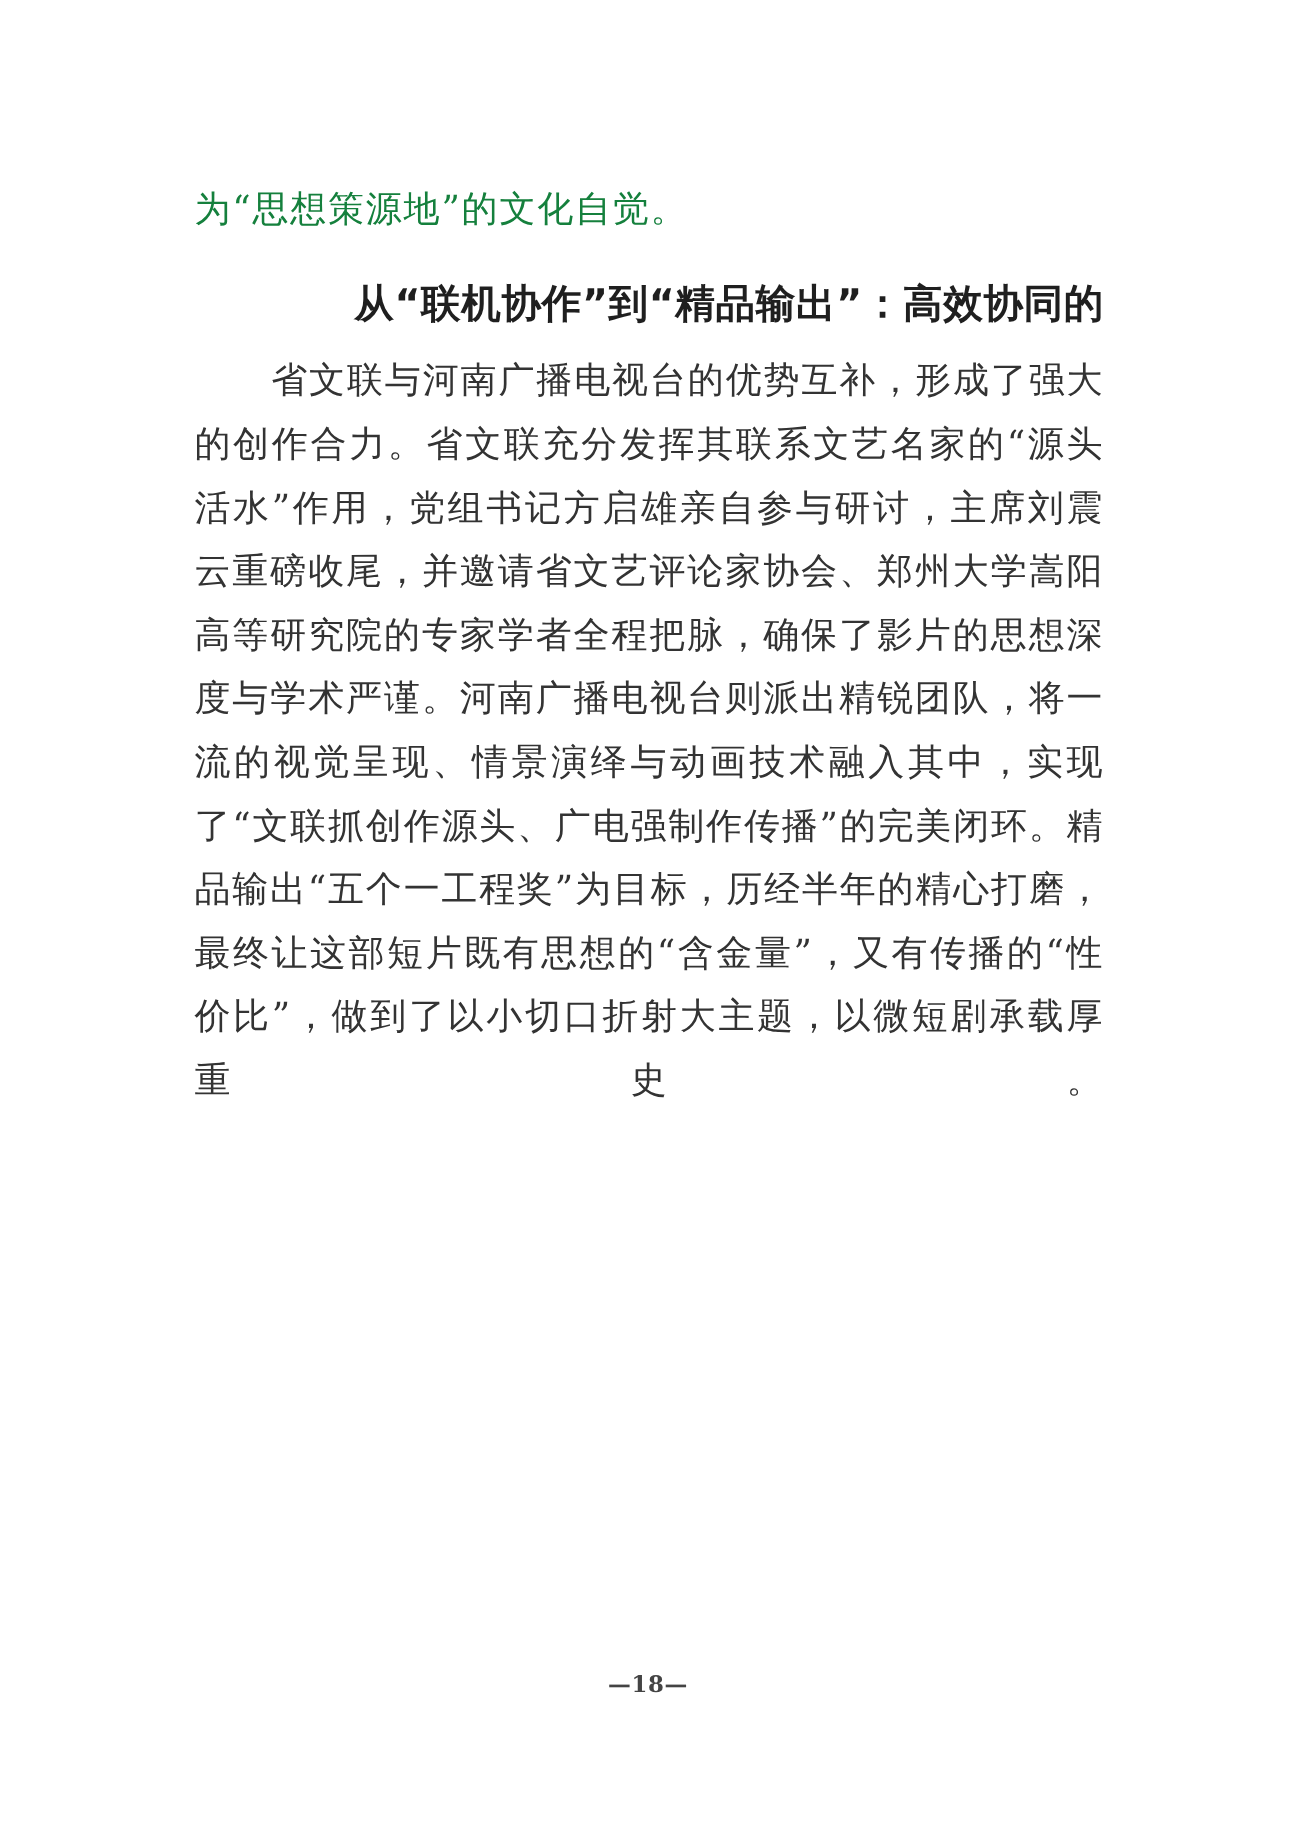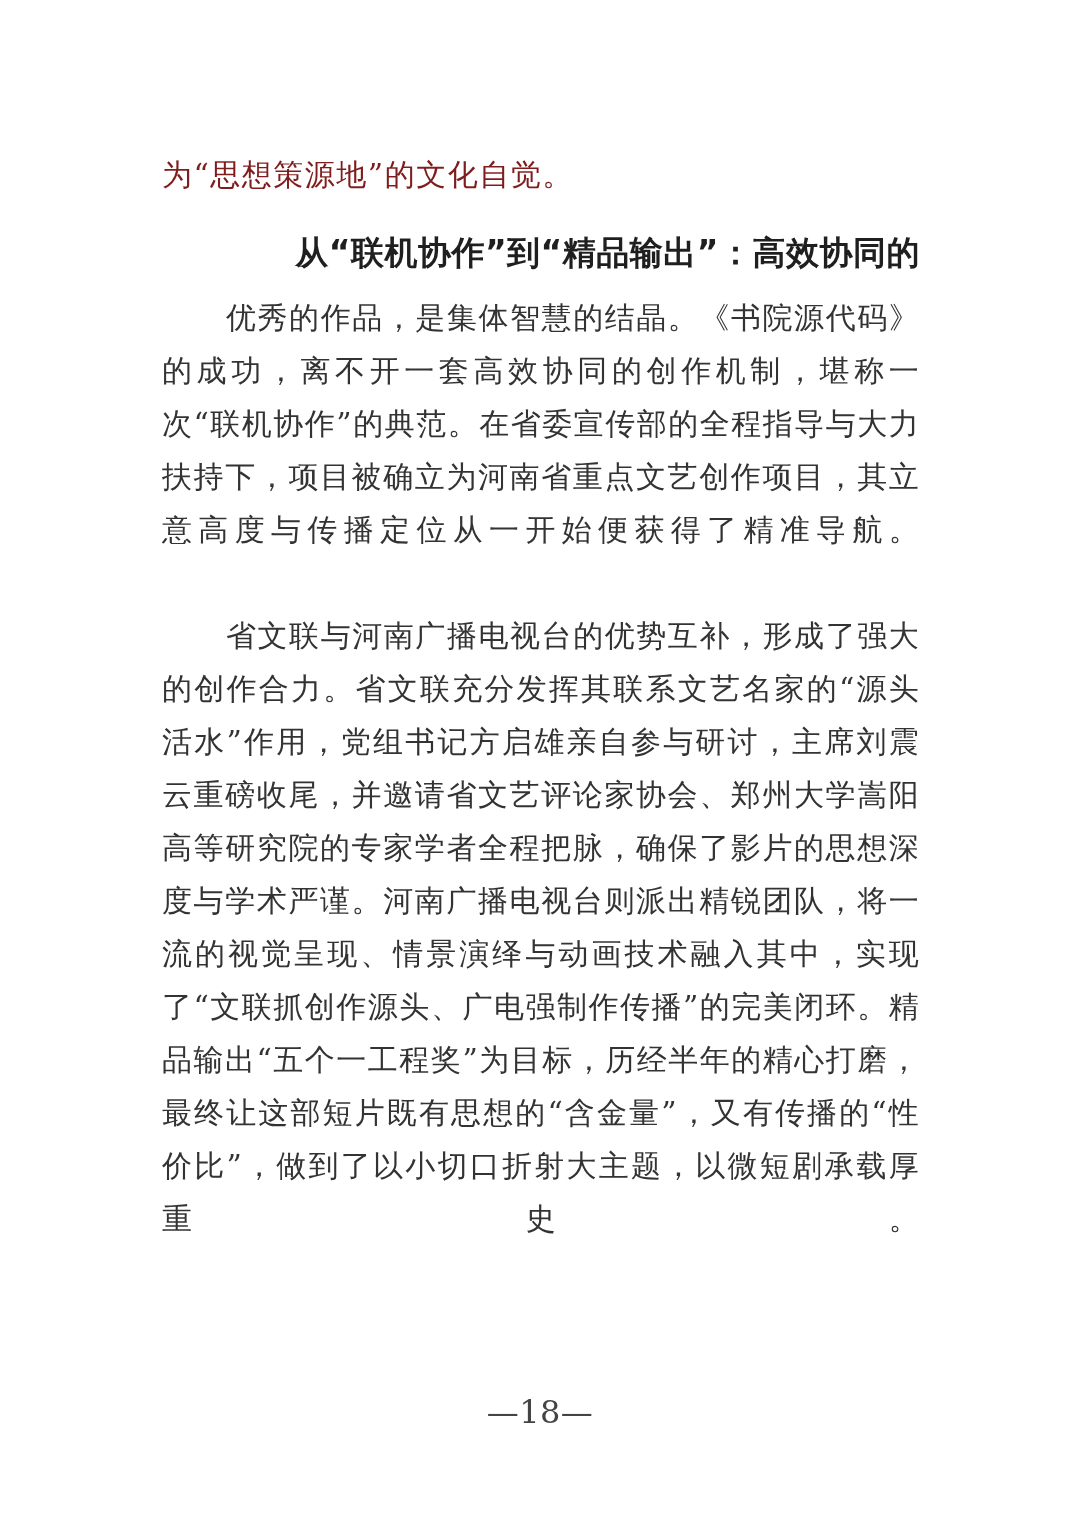--- a/index.html
+++ b/index.html
@@ -24,21 +24,21 @@
     left: 162px;
     top: 148px;
     width: 758px;
   }
 
   
   .cont-line {
     font-size: 30px;
     line-height: 53px;
     letter-spacing: 1.5px;
-    color: #7f1d1d;
+    color: #15803d;
     white-space: nowrap;
   }
 
   
   .heading {
     margin-top: 26px;
     margin-bottom: 12px;
     font-family: "DejaVu Sans", "Liberation Sans", sans-serif;
     font-weight: bold;
     font-size: 33px;
@@ -75,40 +75,40 @@
     width: 100%;
   }
 
   
   .page-number {
     position: absolute;
     left: 0;
     right: 0;
     top: 1393px;
     text-align: center;
-    font-size: 32px;
+    font-size: 19px;
     color: #444444;
     font-family: "DejaVu Serif", "Liberation Serif", serif;
     letter-spacing: 0.5px;
+    font-weight: bold;
   }
 </style>
 </head>
 <body>
 
 <div class="page">
 
   <div class="content">
 
     <div class="cont-line">为“思想策源地”的文化自觉。</div>
 
     <div class="heading">
       <span class="h-line h-line-1">从“联机协作”到“精品输出”：高效协同的</span>
     </div>
 
-    <p class="para">优秀的作品，是集体智慧的结晶。《书院源代码》的成功，离不开一套高效协同的创作机制，堪称一次“联机协作”的典范。在省委宣传部的全程指导与大力扶持下，项目被确立为河南省重点文艺创作项目，其立意高度与传播定位从一开始便获得了精准导航。</p>
 
     <p class="para">省文联与河南广播电视台的优势互补，形成了强大的创作合力。省文联充分发挥其联系文艺名家的“源头活水”作用，党组书记方启雄亲自参与研讨，主席刘震云重磅收尾，并邀请省文艺评论家协会、郑州大学嵩阳高等研究院的专家学者全程把脉，确保了影片的思想深度与学术严谨。河南广播电视台则派出精锐团队，将一流的视觉呈现、情景演绎与动画技术融入其中，实现了“文联抓创作源头、广电强制作传播”的完美闭环。精品输出“五个一工程奖”为目标，历经半年的精心打磨，最终让这部短片既有思想的“含金量”，又有传播的“性价比”，做到了以小切口折射大主题，以微短剧承载厚重史。</p>
 
   </div>
 
   <div class="page-number">—18—</div>
 
 </div>
 
 </body></html>

